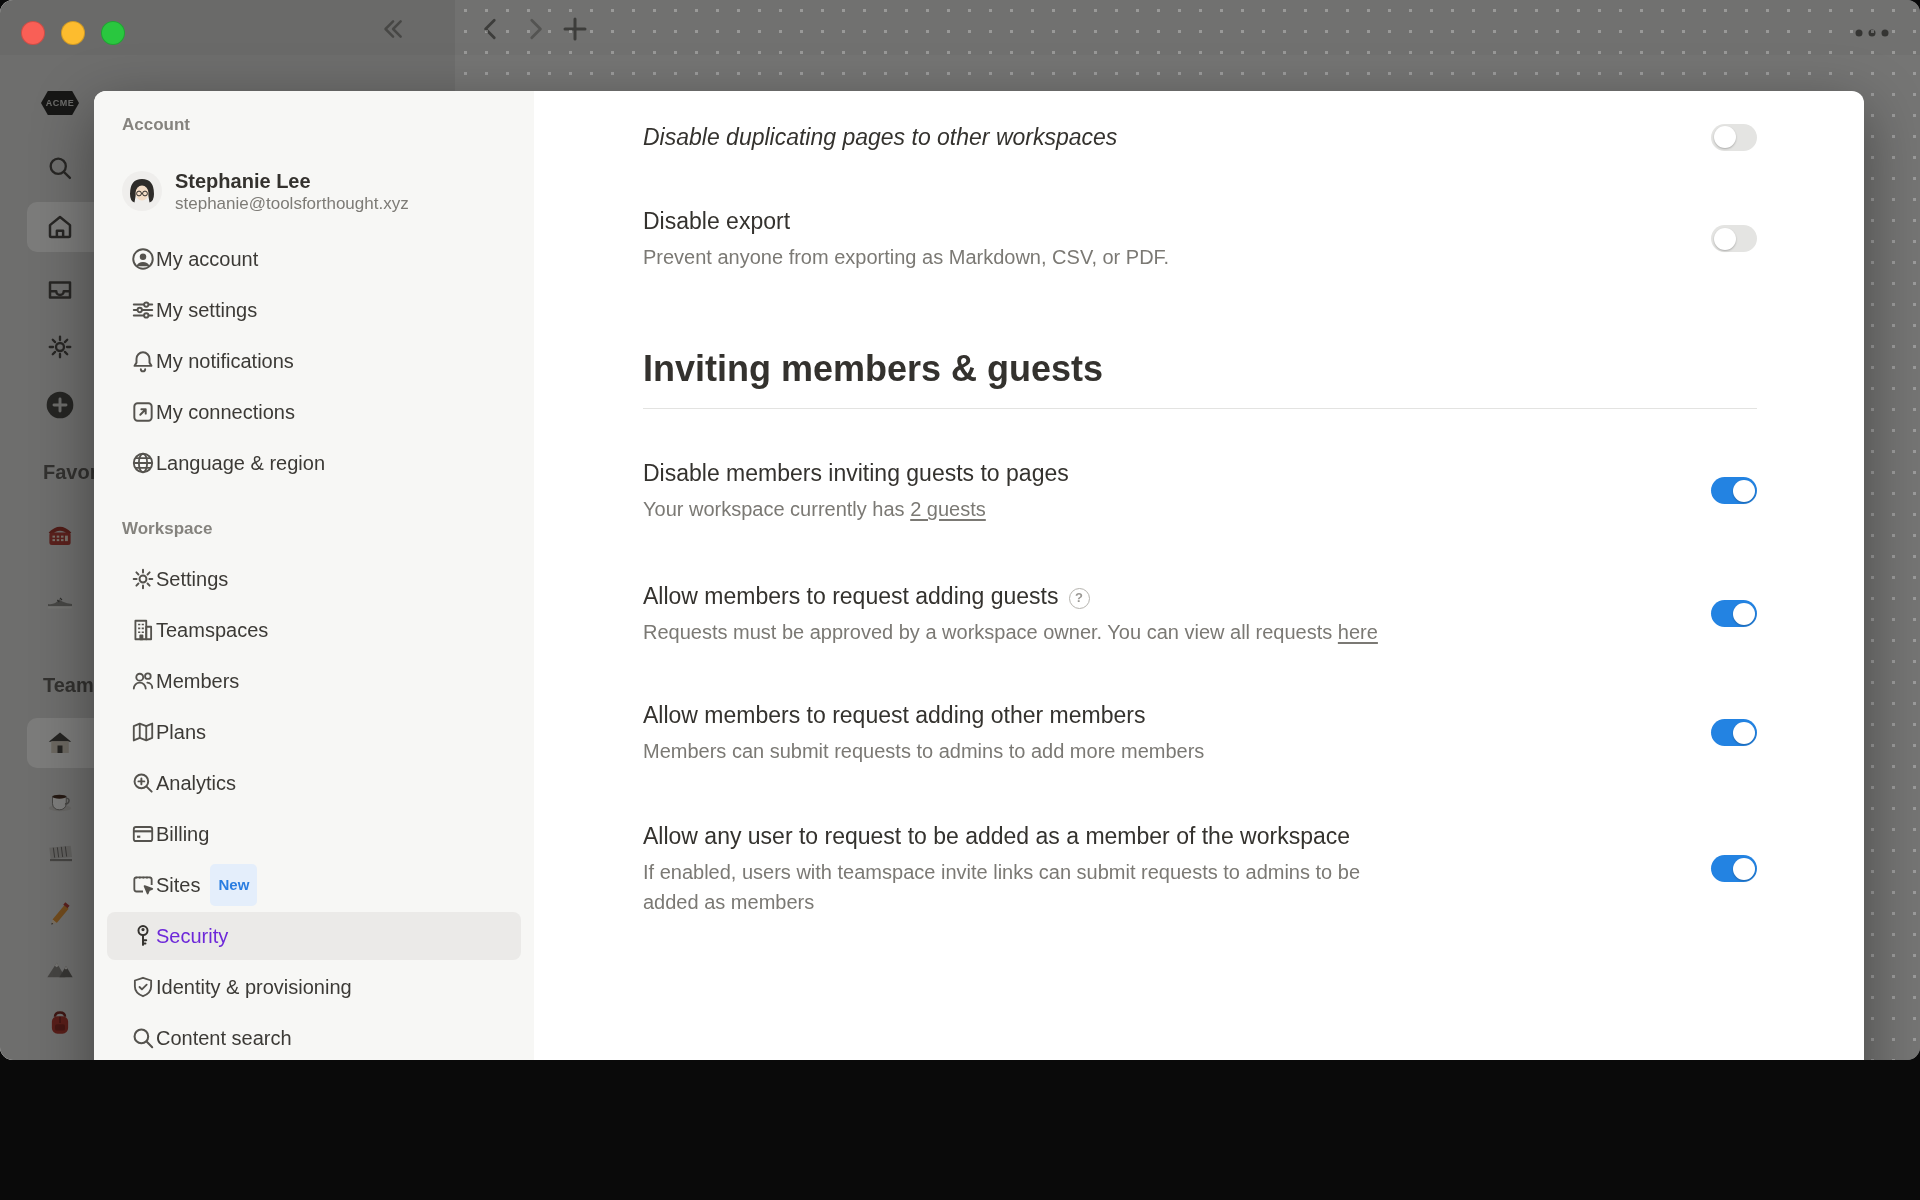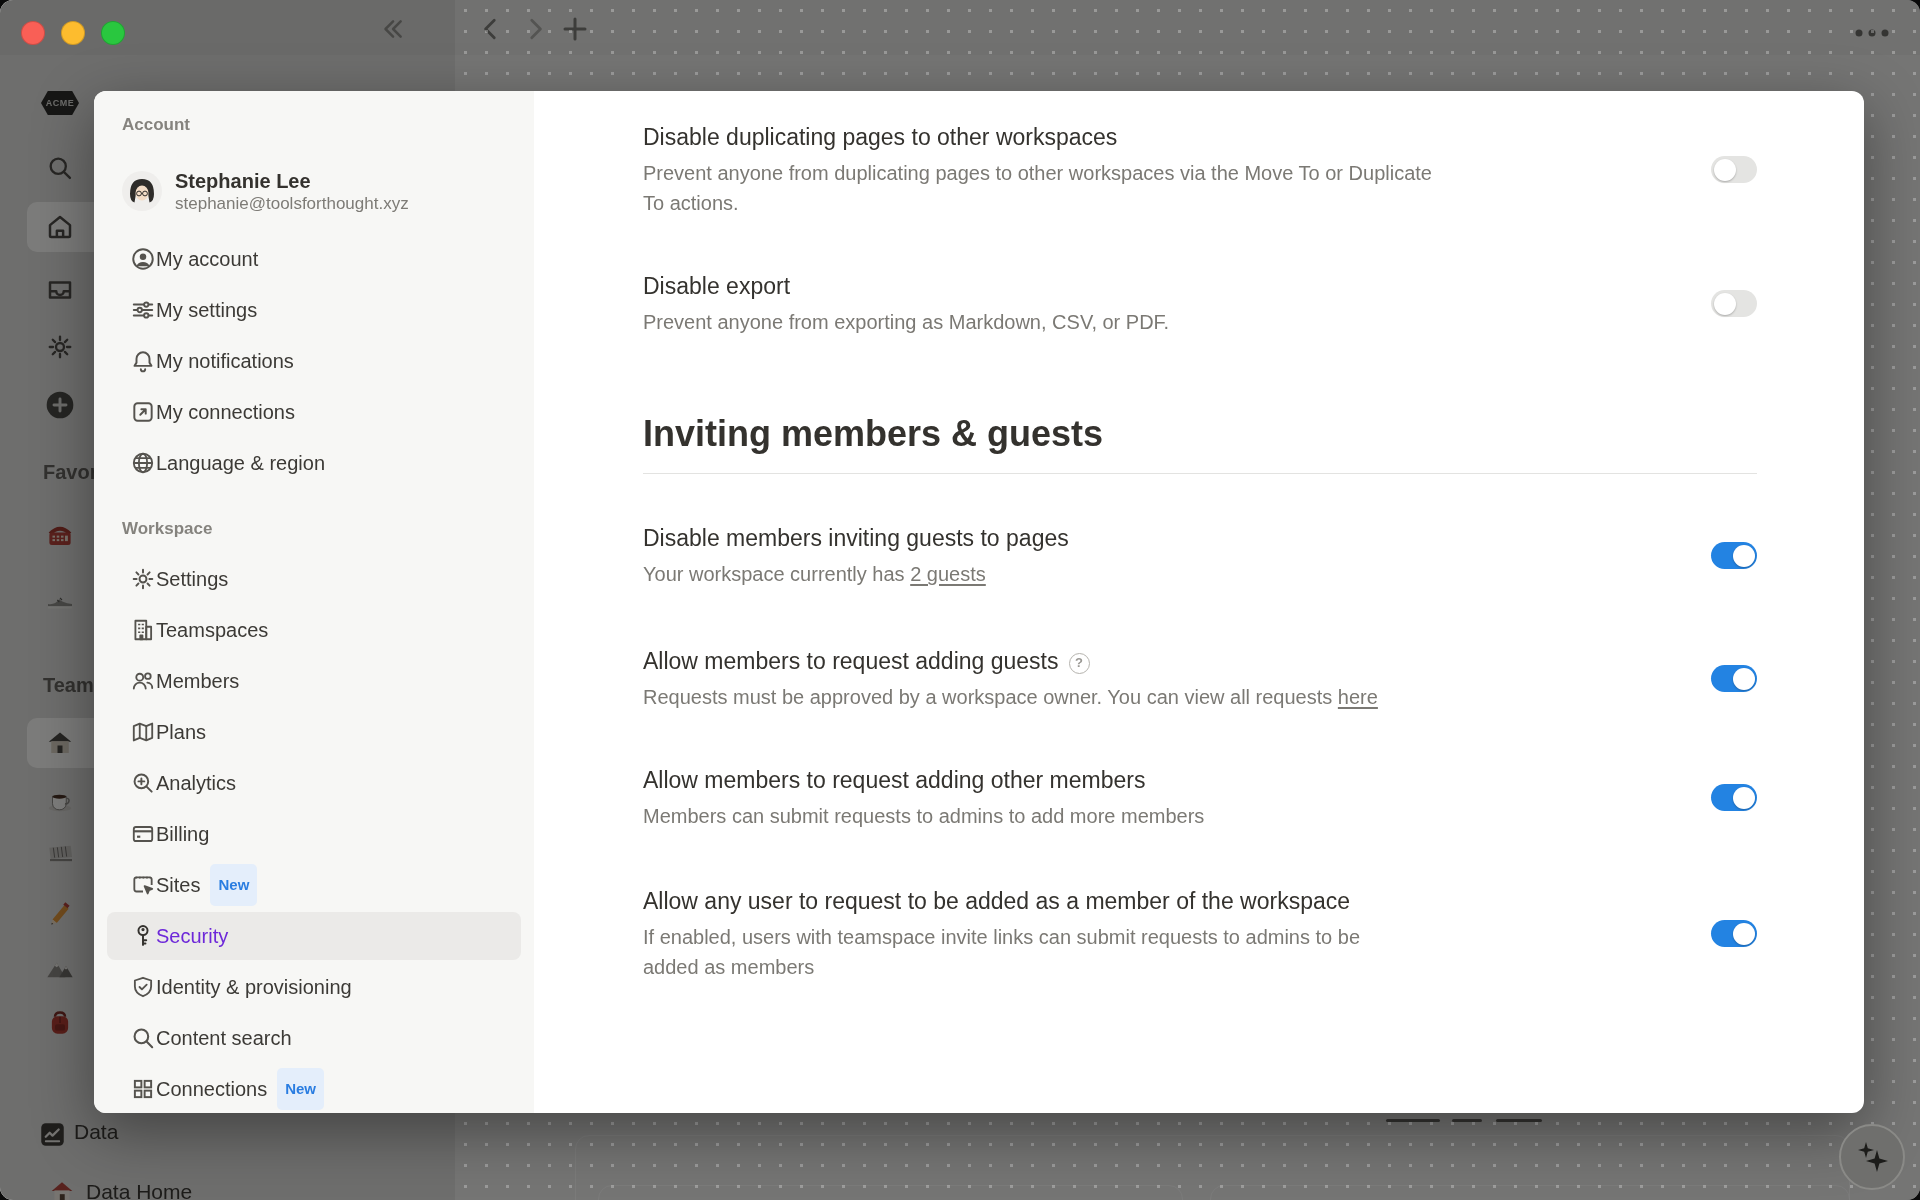--- a/index.html
+++ b/index.html
@@ -1,17 +1,17 @@
 <!DOCTYPE html>
 <html><head>
 <meta charset="utf-8">
 <style>
   * { margin:0; padding:0; box-sizing:border-box; }
   html,body { width:1920px; height:1200px; background:#0a0a0a; font-family:"Liberation Sans","DejaVu Sans",sans-serif; }
-  #window { position:relative; width:1920px; height:1200px; border-radius:13px; overflow:hidden; background:#ebebe9; }
+  #window { position:relative; width:1920px; height:1060px; border-radius:13px; overflow:hidden; background:#ebebe9; }
 
   
   .app-sidebar { position:absolute; left:0; top:0; width:455px; height:1200px; background:#dcdcda; }
   .app-topbar { position:absolute; left:0; top:0; width:1920px; height:55px; background:rgba(0,0,0,0.035); }
   .tl-space { position:absolute; top:21px; width:24px; height:24px; border-radius:50%; z-index:30; box-shadow: inset 0 0 0 1px rgba(0,0,0,0.18); }
   .tl-red    { left:21px;  background:#f95f56; }
   .tl-yellow { left:61px;  background:#fdbc2e; }
   .tl-green  { left:101px; background:#29c73f; }
   .tb-ic { position:absolute; color:#8f8f8b; z-index:1; }
   .tb-ic svg { display:block; }
@@ -51,21 +51,21 @@
   .m-item.selected .nav-ic { color:#34322e; }
   .m-nav-header.ws { margin-top:32px; }
   .badge-new { margin-left:10px; font-size:15px; font-weight:600; color:#2a7de1; background:#e4eefb; border-radius:5px; padding:12px 8px; line-height:18px; }
 
   .m-main { flex:1; padding:30px 107px 0 109px; }
   .s-row { display:flex; align-items:center; justify-content:space-between; }
   .s-text {}
   .s-title { font-size:23px; line-height:32px; color:#34322e; }
   .s-desc { font-size:20px; line-height:30px; color:#7b7974; margin-top:5px; }
   .s-desc a { color:#7b7974; text-decoration:underline; text-underline-offset:3px; cursor:pointer; }
-  .w800 { max-width:800px; } .w740 { max-width:740px; } .w770 { max-width:770px; } .wmax { max-width:1000px; }
+  .w800 { max-width:800px;font-style:italic; } .w740 { max-width:740px; } .w770 { max-width:770px; } .wmax { max-width:1000px; }
   .mb52 { margin-bottom:52px; } .mb56 { margin-bottom:56px;margin-top:48px; } .mb54 { margin-bottom:54px;gap:40px; }
   .section-heading { font-size:36px; font-weight:600; color:#34322e; margin-top:76px; }
   .section-divider { height:1px; background:#e3e3e1; margin:18px 0 44px 0; }
   .help-ic { display:inline-flex; width:21px; height:21px; border:1.5px solid #b5b3ae; border-radius:50%;
     color:#9a9894; font-size:13px; font-weight:700; align-items:center; justify-content:center;
     margin-left:10px; vertical-align:2px; cursor:default; }
 
   .toggle { position:relative; width:46px; height:27px; border-radius:27px; background:#e4e4e2; flex:none; cursor:pointer; }
   .toggle .knob { position:absolute; top:2.5px; left:2.5px; width:22px; height:22px; border-radius:50%; background:#fff; box-shadow:0 1px 2px rgba(0,0,0,0.25); }
   .toggle.on { background:#2383e2; }
@@ -462,21 +462,20 @@
           <span class="badge-new">New</span>
         </div>
       </div>
     </div>
 
     <div class="m-main">
 
       <div class="s-row mb52">
         <div class="s-text w800">
           <div class="s-title">Disable duplicating pages to other workspaces</div>
-          <div class="s-desc">Prevent anyone from duplicating pages to other workspaces via the Move To or Duplicate To actions.</div>
         </div>
         <div class="toggle">
             <div class="knob"></div>
           </div>
       </div>
 
       <div class="s-row">
         <div class="s-text wmax">
           <div class="s-title">Disable export</div>
           <div class="s-desc">Prevent anyone from exporting as Markdown, CSV, or PDF.</div>

